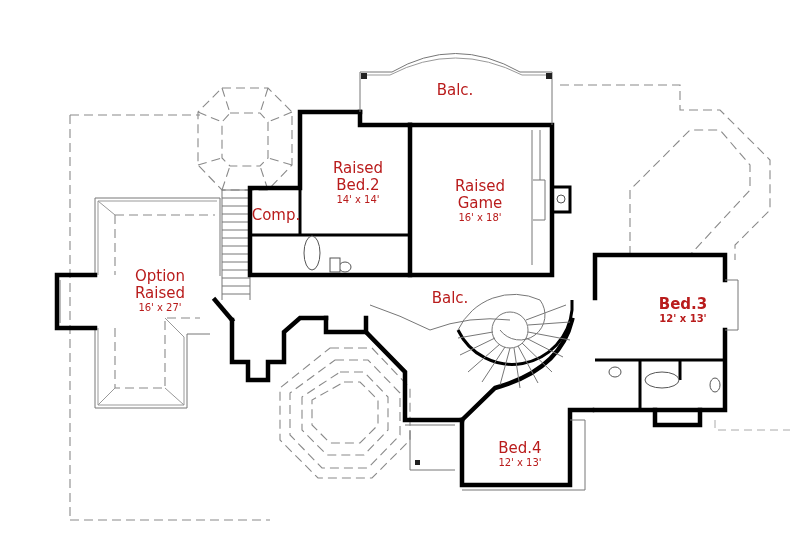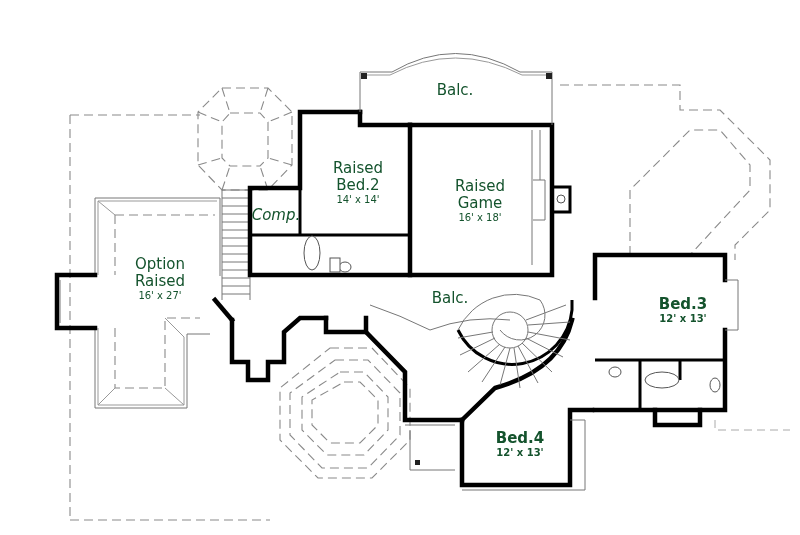--- a/index.html
+++ b/index.html
@@ -1,18 +1,18 @@
 <!DOCTYPE html>
 <html><head>
 <meta charset="utf-8">
 <style>
   html, body { margin: 0; padding: 0; background: #ffffff; }
   body { width: 800px; height: 535px; overflow: hidden; position: relative; font-family: "DejaVu Sans", sans-serif; }
   svg#plan { position: absolute; left: 0; top: 0; width: 800px; height: 535px; }
-  .label { position: absolute; text-align: center; color: #14532d; line-height: 1.12; pointer-events: none; }
+  .label { position: absolute; text-align: center; color: #b91c1c; line-height: 1.12; pointer-events: none; }
   .label .nm { display: block; font-size: 15px; }
   .label .dim { display: block; font-size: 10px; }
   .wall { stroke: #000; stroke-width: 4.5; fill: none; stroke-linecap: square; }
   .wallt { stroke: #000; stroke-width: 3; fill: none; }
   .thin { stroke: #777; stroke-width: 1; fill: none; }
   .thin2 { stroke: #999; stroke-width: 1; fill: none; }
   .dash { stroke: #8a8a8a; stroke-width: 1.1; fill: none; stroke-dasharray: 9 5; }
   .dashl { stroke: #aaa; stroke-width: 1; fill: none; stroke-dasharray: 8 5; }
   .fix { stroke: #555; stroke-width: 1; fill: #fff; }
   .stair { stroke: #777; stroke-width: 1; }
@@ -145,35 +145,35 @@
   <span class="nm">Bed.2</span>
   <span class="dim">14' x 14'</span>
 </div>
 
 <div class="label" style="left:430px; top:178px; width:100px;">
   <span class="nm">Raised</span>
   <span class="nm">Game</span>
   <span class="dim">16' x 18'</span>
 </div>
 
-<div class="label" style="left:250px; top:207px; width:52px;font-style:italic;">
+<div class="label" style="left:250px; top:207px; width:52px;">
   <span class="nm">Comp.</span>
 </div>
 
-<div class="label" style="left:110px; top:256px; width:100px;">
+<div class="label" style="left:110px; top:268px; width:100px;">
   <span class="nm">Option</span>
   <span class="nm">Raised</span>
   <span class="dim">16' x 27'</span>
 </div>
 
 <div class="label" style="left:415px; top:290px; width:70px;">
   <span class="nm">Balc.</span>
 </div>
 
 <div class="label" style="left:633px; top:296px; width:100px;font-weight:bold;">
   <span class="nm">Bed.3</span>
   <span class="dim">12' x 13'</span>
 </div>
 
-<div class="label" style="left:470px; top:430px; width:100px;font-weight:bold;">
+<div class="label" style="left:470px; top:440px; width:100px;">
   <span class="nm">Bed.4</span>
   <span class="dim">12' x 13'</span>
 </div>
 
 </body></html>

